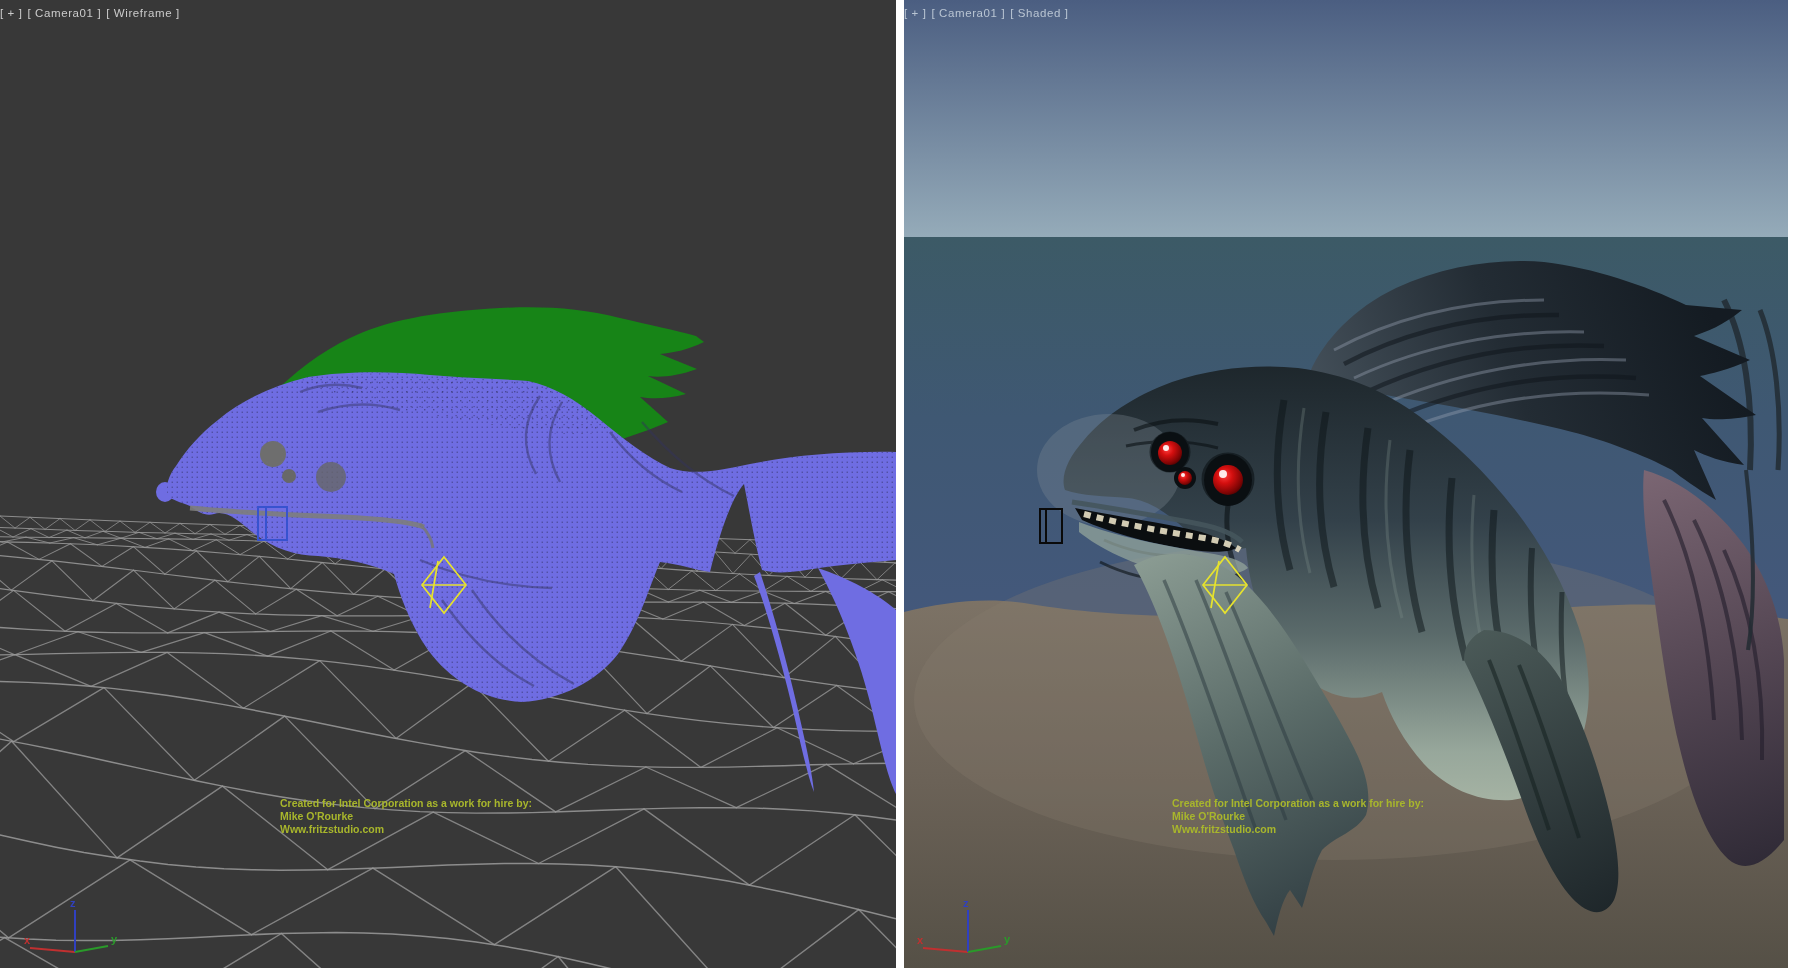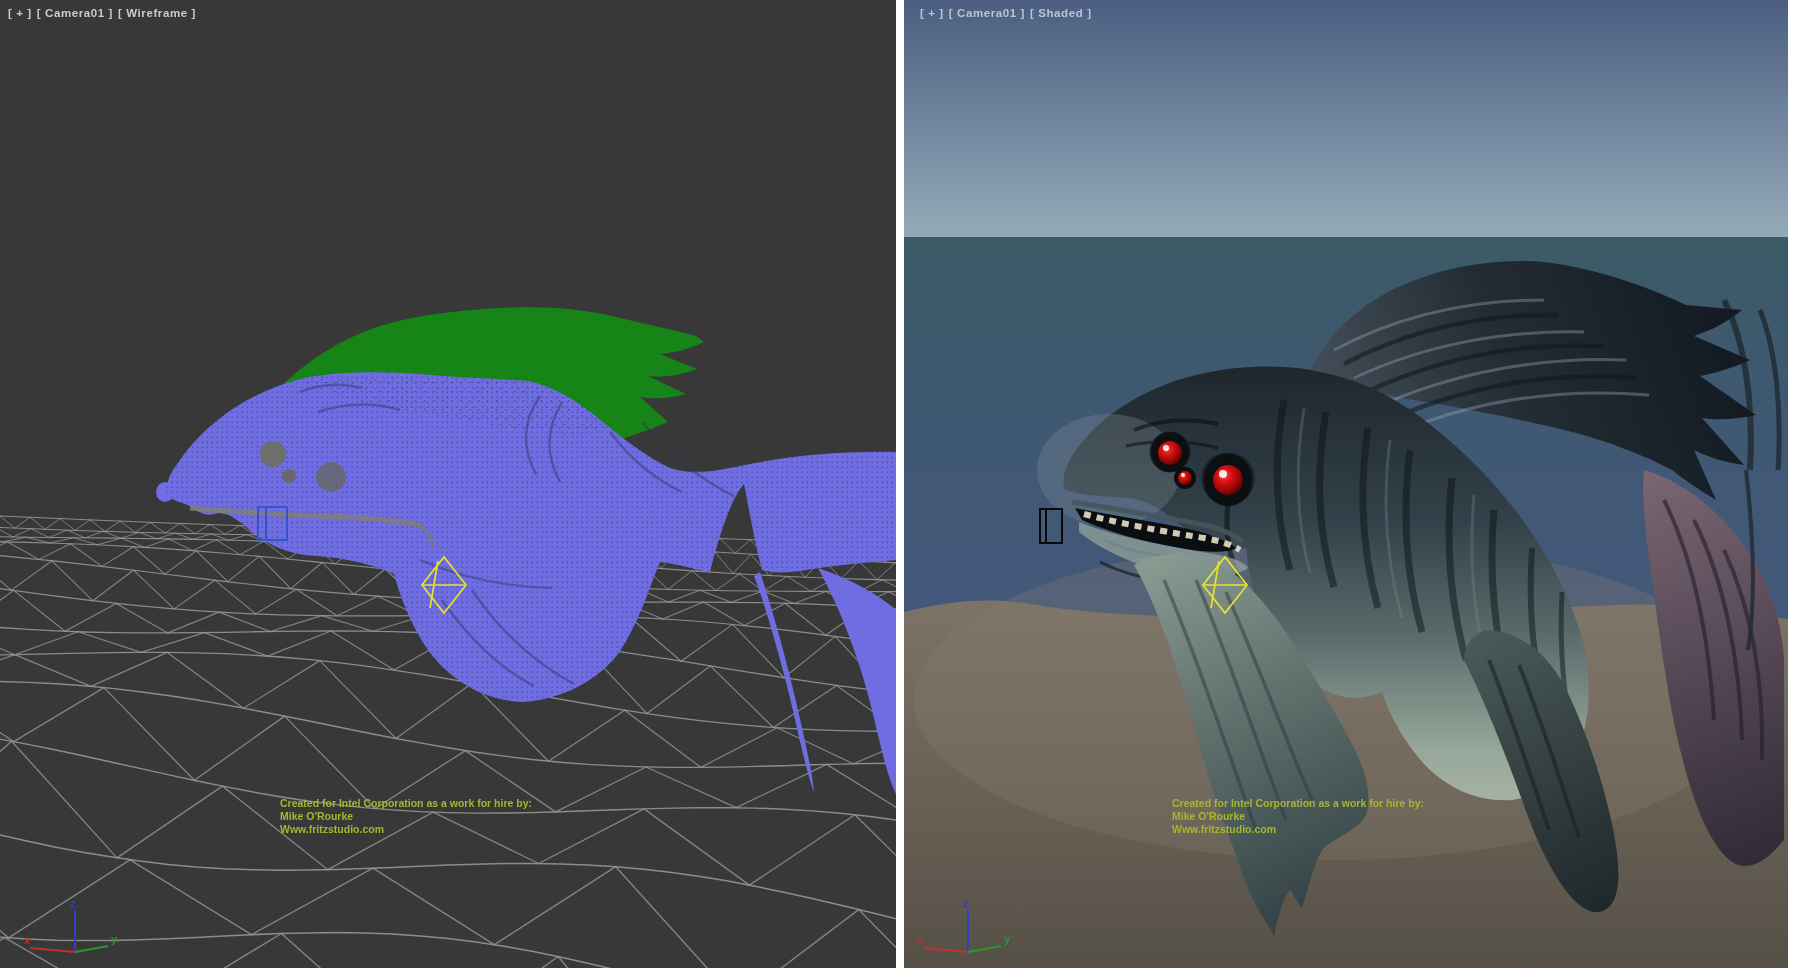--- a/index.html
+++ b/index.html
@@ -2,25 +2,25 @@
 <html><head>
 <meta charset="utf-8">
 <style>
   html,body{margin:0;padding:0;background:#ffffff;}
   .stage{position:relative;width:1800px;height:978px;background:#ffffff;overflow:hidden;
          font-family:"Liberation Sans", sans-serif;}
   .vp{position:absolute;top:0;overflow:hidden;}
   .vp-left{left:0;width:896px;height:968px;background:#383838;}
   .vp-right{left:904px;width:884px;height:968px;background:#4b5e81;}
   .vp svg{display:block;}
-  .vplabel{position:absolute;top:7px;left:8px;font-size:11.5px;letter-spacing:.6px;
-           font-family:"Liberation Sans", sans-serif;white-space:nowrap;user-select:none;font-weight:bold;}
+  .vplabel{position:absolute;top:7px;left:0;font-size:11.5px;letter-spacing:.6px;
+           font-family:"Liberation Sans", sans-serif;white-space:nowrap;user-select:none;}
   .vplabel span{margin-right:5px;cursor:pointer;}
   .label-left{color:#cbcbcb;}
-  .label-right{color:#b9c5d3;padding-left:8px;}
+  .label-right{color:#b9c5d3;}
 </style>
 </head>
 <body>
 
 <div class="stage">
 
   <div class="vp vp-left">
     <svg width="896" height="968" viewBox="0 0 896 968" xmlns="http://www.w3.org/2000/svg">
       <defs>
         <pattern id="stip" width="5" height="5" patternUnits="userSpaceOnUse">

